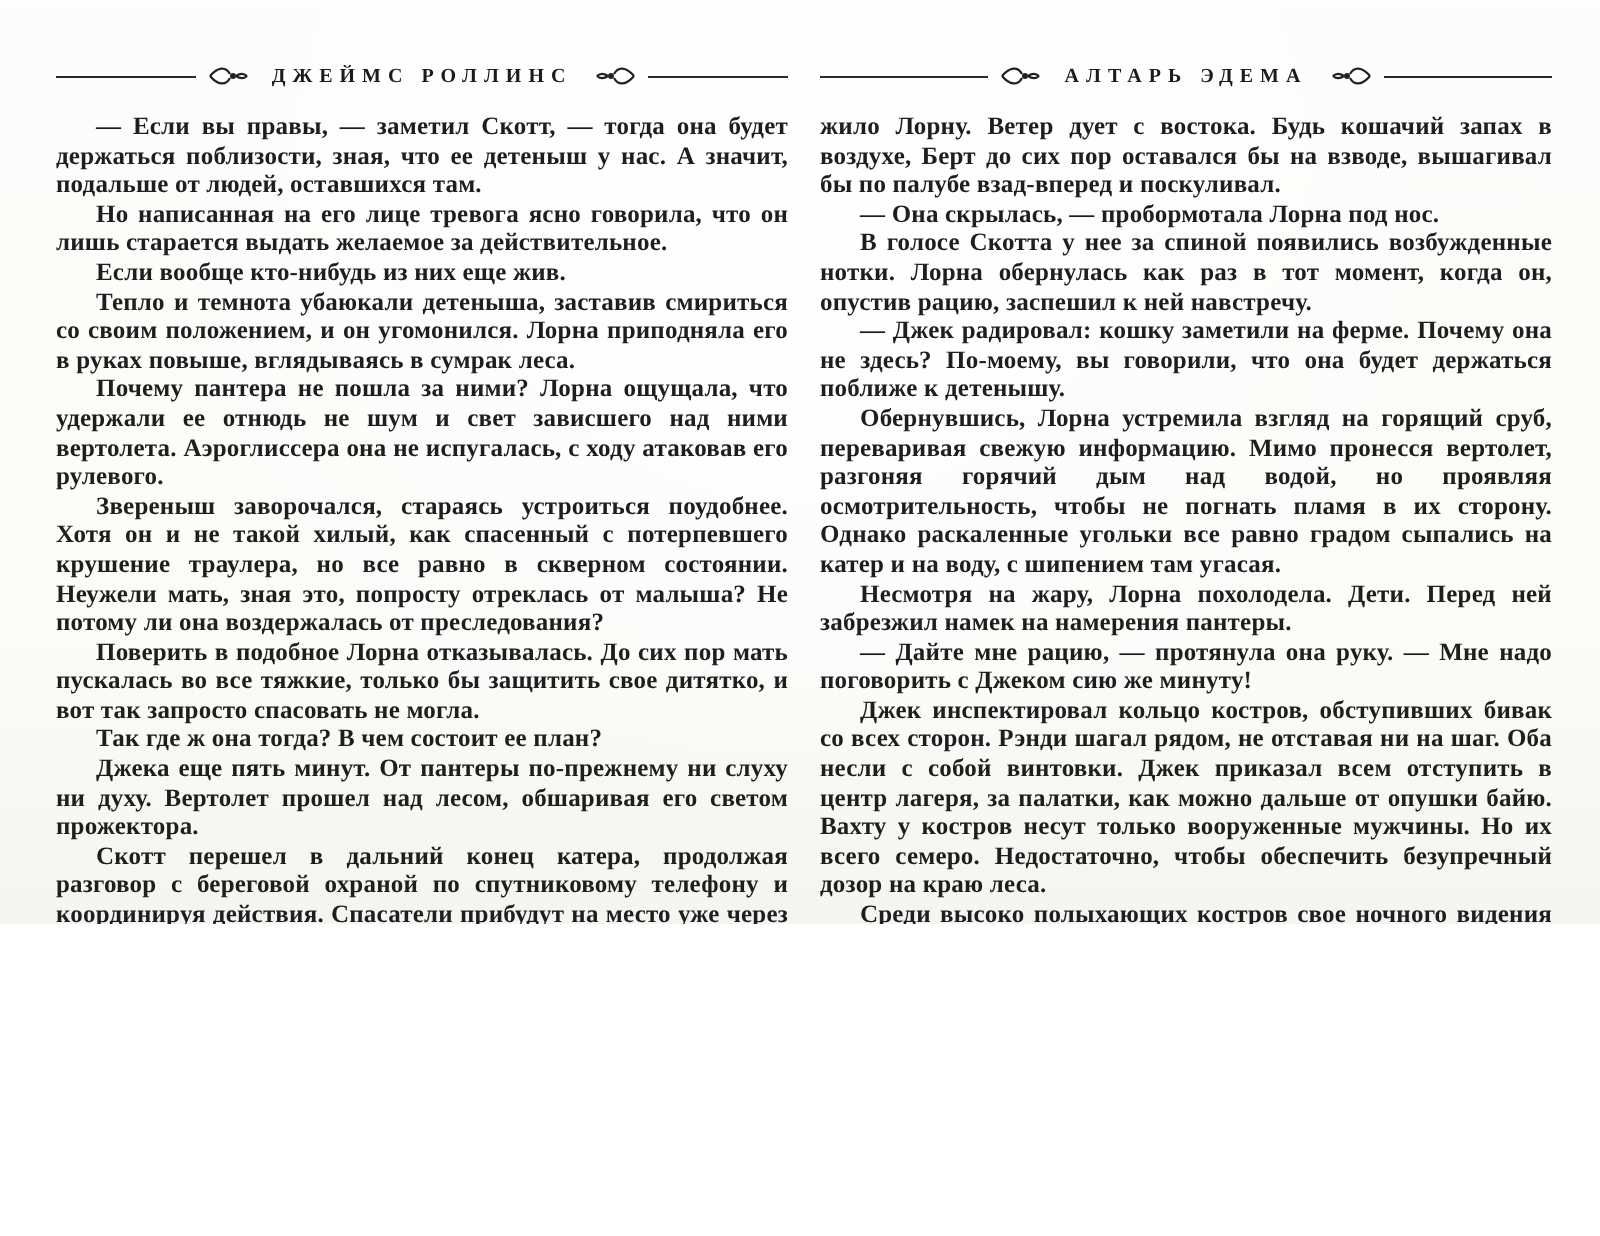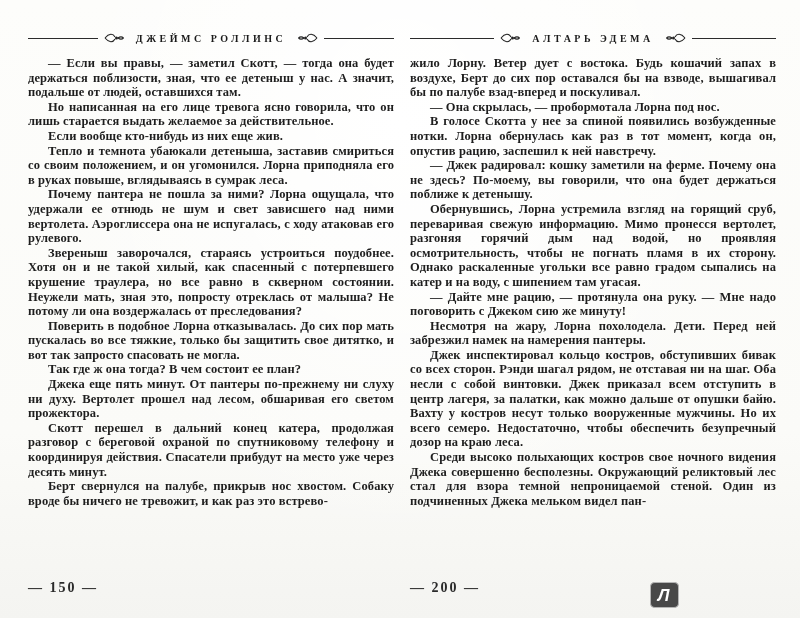--- a/index.html
+++ b/index.html
@@ -1,18 +1,18 @@
 <!DOCTYPE html>
 <html><head>
 <meta charset="utf-8">
 <style>
   html,body{margin:0;padding:0;}
   .canvas{
     position:relative;
-    width:800px;height:618px;
+    width:800px;height:462px;
     background:
       radial-gradient(ellipse at 50% 20%, #ffffff 0%, rgba(255,255,255,0) 60%),
       linear-gradient(180deg,#fdfdfb 0%, #fbfbf8 70%, #f4f4f1 100%);
     overflow:hidden;
     font-family:"Liberation Serif", serif;
     color:#222;
   }
   .page{position:absolute;top:30px;width:366px;height:566px;}
   .page-left{left:28px;}
   .page-right{left:410px;}
@@ -129,22 +129,22 @@
         </svg>
       </span>
       <span class="rule"></span>
     </header>
     <div class="body-text" id="body-right">
         <p class="">жило Лорну. Ветер дует с востока. Будь кошачий запах в воздухе, Берт до сих пор оставался бы на взводе, вышагивал бы по палубе взад-вперед и поскуливал.</p>
         <p class="indent">— Она скрылась, — пробормотала Лорна под нос.</p>
         <p class="indent">В голосе Скотта у нее за спиной появились возбужденные нотки. Лорна обернулась как раз в тот момент, когда он, опустив рацию, заспешил к ней навстречу.</p>
         <p class="indent">— Джек радировал: кошку заметили на ферме. Почему она не здесь? По-моему, вы говорили, что она будет держаться поближе к детенышу.</p>
         <p class="indent">Обернувшись, Лорна устремила взгляд на горящий сруб, переваривая свежую информацию. Мимо пронесся вертолет, разгоняя горячий дым над водой, но проявляя осмотрительность, чтобы не погнать пламя в их сторону. Однако раскаленные угольки все равно градом сыпались на катер и на воду, с шипением там угасая.</p>
+        <p class="indent">Несмотря на жару, Лорна похолодела. Дети. Перед ней забрезжил намек на намерения пантеры.</p>
         <p class="indent">— Дайте мне рацию, — протянула она руку. — Мне надо поговорить с Джеком сию же минуту!</p>
-        <p class="indent">Несмотря на жару, Лорна похолодела. Дети. Перед ней забрезжил намек на намерения пантеры.</p>
         <p class="indent gap">Джек инспектировал кольцо костров, обступивших бивак со всех сторон. Рэнди шагал рядом, не отставая ни на шаг. Оба несли с собой винтовки. Джек приказал всем отступить в центр лагеря, за палатки, как можно дальше от опушки байю. Вахту у костров несут только вооруженные мужчины. Но их всего семеро. Недостаточно, чтобы обеспечить безупречный дозор на краю леса.</p>
         <p class="indent">Среди высоко полыхающих костров свое ночного видения Джека совершенно бесполезны. Окружающий реликтовый лес стал для взора темной непроницаемой стеной. Один из подчиненных Джека мельком видел пан-</p>
       </div>
     <footer class="folio">—  200  —</footer>
   </section>
 
   <div class="logo">
     <span>Л</span>
   </div>
 

